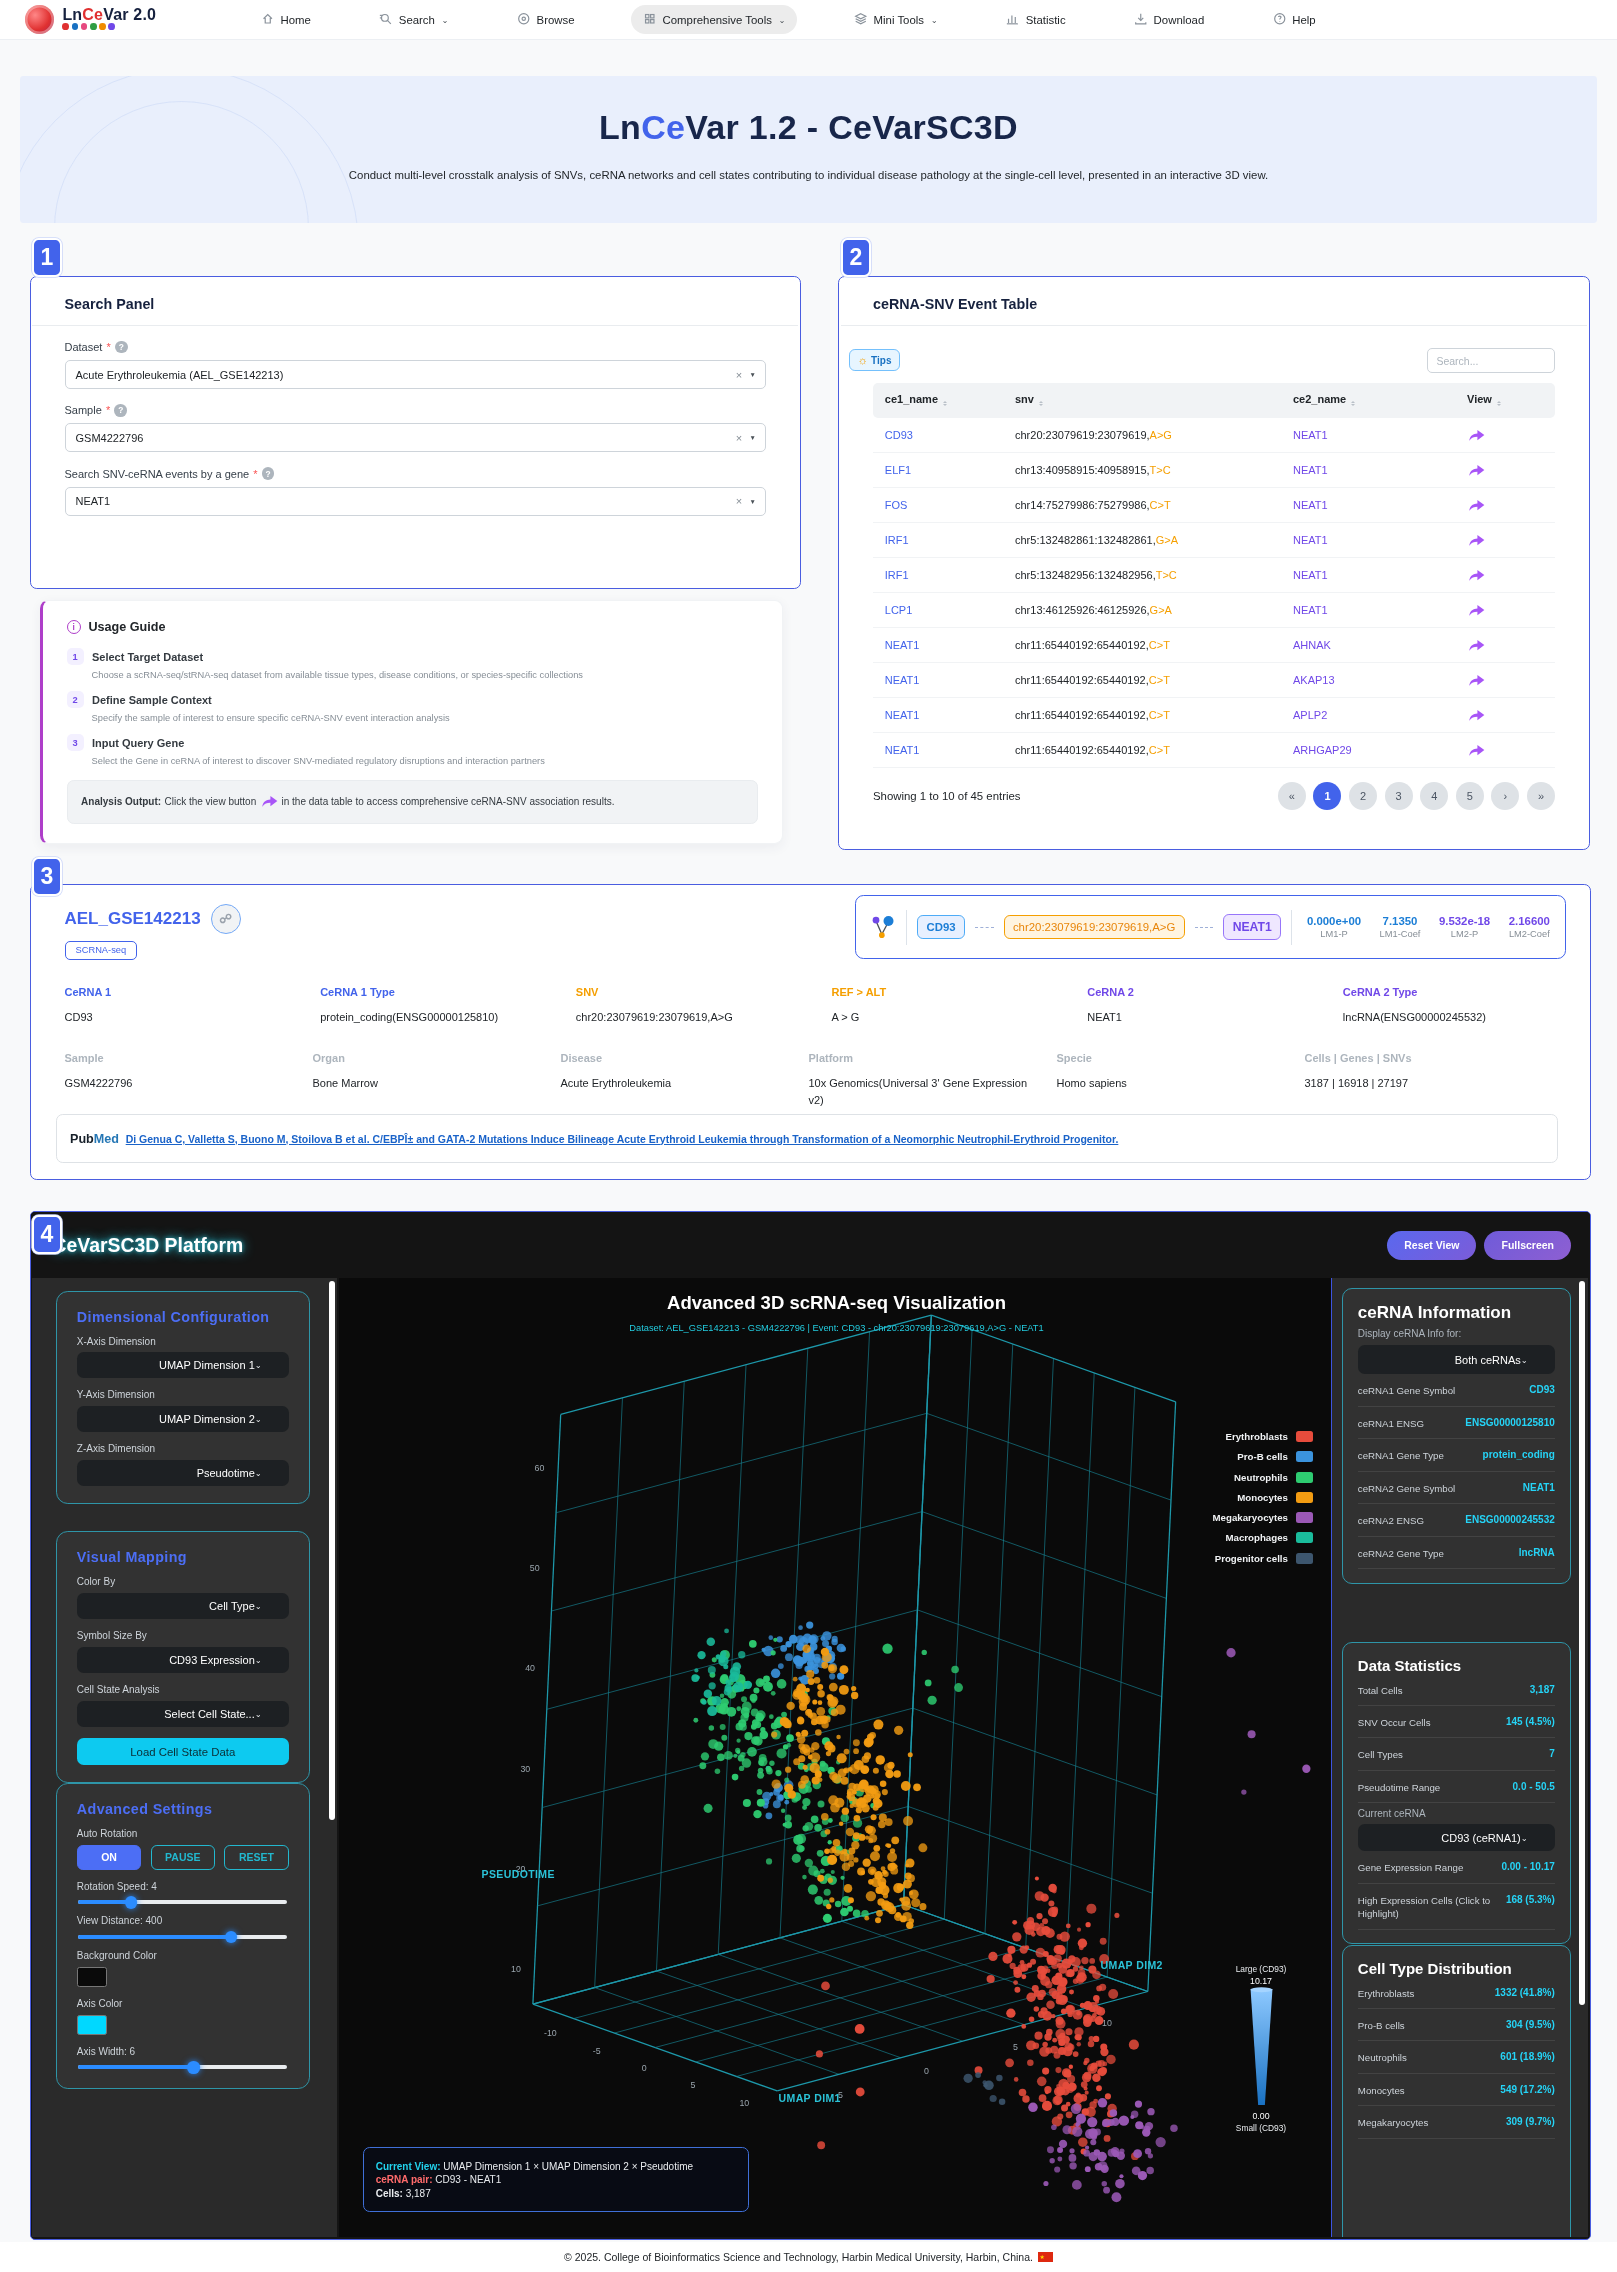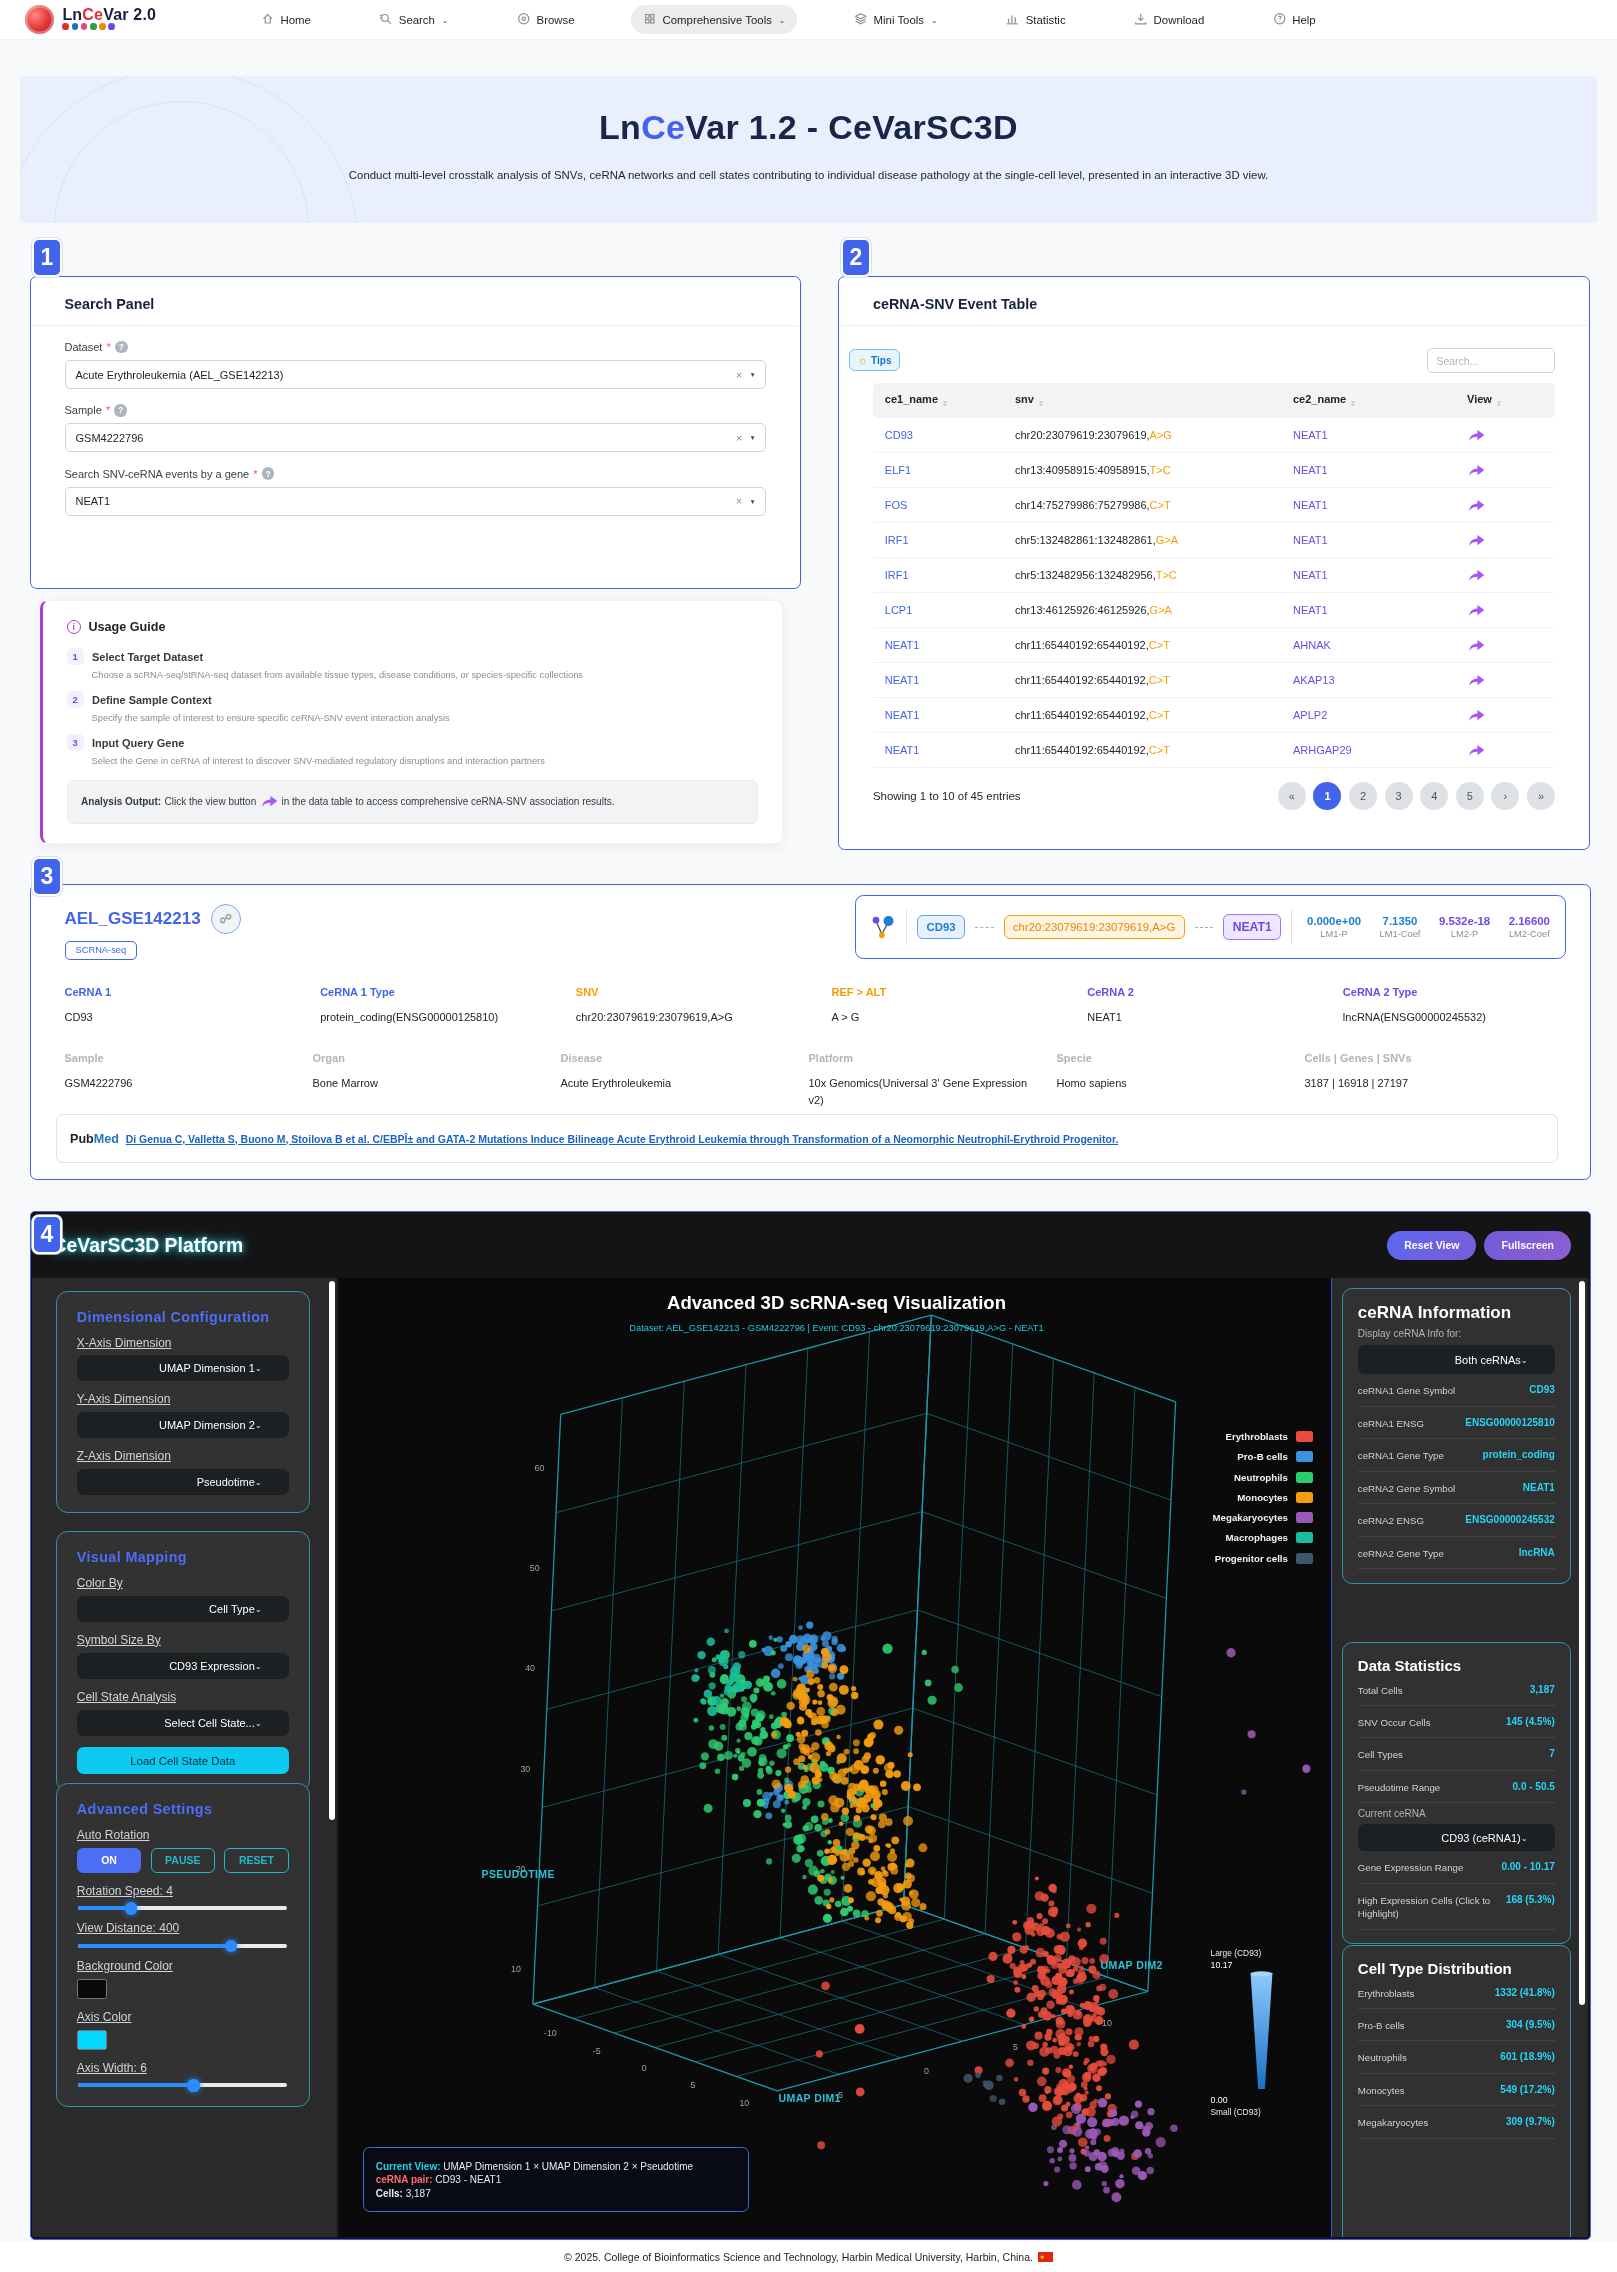--- a/index.html
+++ b/index.html
@@ -138,21 +138,21 @@
   .pf-hbtns { display:flex; gap:8px; }
   .pf-btn { height:29px; border-radius:15px; color:#fff; font-size:10.5px; font-weight:700; border:none;
             display:flex; align-items:center; justify-content:center; padding:0 17px; cursor:pointer; }
   .pf-btn.reset { background:linear-gradient(135deg,#5a68ee,#7b5cd9); }
   .pf-btn.full  { background:linear-gradient(135deg,#6f5bd9,#8e5fd2); }
   .pf-left { position:absolute; left:1.7px; top:66px; bottom:1.7px; width:305px; background:#2a2a2a; overflow:hidden; }
   .pf-scroll { position:absolute; width:5.9px; border-radius:3.4px; background:#ffffff; z-index:9; }
   .dk-card { position:absolute; left:23.6px; width:254px; background:#323232; border:0.8px solid #2e95a8;
              border-radius:11.8px; padding:17px 20px; }
   .dk-title { font-size:14.3px; font-weight:800; color:#4c6ef5; letter-spacing:0.4px; margin-bottom:3.4px; }
-  .dk-label { font-size:12px; color:#ced4da; margin:11px 0 5.9px;text-decoration:underline; }
+  .dk-label { font-size:10px; color:#ced4da; margin:11px 0 5.9px; }
   .dk-select { height:26px; background:#1d2023; border-radius:6.7px; color:#fff; font-size:11px; display:flex;
                align-items:center; justify-content:flex-end; padding:0 27px; cursor:pointer; }
   .dk-select .caret { color:#e9ecef; font-size:8.4px; }
   .cyan-btn { margin-top:11.8px; width:100%; height:27px; background:#0dcaf0; border:none; border-radius:6.7px;
               color:#0b2e36; font-size:11.4px; font-weight:500; cursor:pointer; }
   .rot-btns { display:flex; gap:9.3px; margin-top:3.4px; }
   .rot-btn { flex:1; height:25px; border-radius:5.9px; font-size:10.5px; font-weight:700; cursor:pointer;
              background:transparent; border:1.3px solid #22b8cf; color:#22b8cf; }
   .rot-btn.on { background:#4c6ef5; border-color:#4c6ef5; color:#fff; }
   .slider { position:relative; height:4.2px; border-radius:2.5px; background:#e9ecef; margin:8.4px 1.7px 1.7px; }
@@ -164,21 +164,21 @@
   .pf-plot { position:absolute; left:308px; top:66px; bottom:1.7px; width:996px; background:#0a0a0a; overflow:hidden; }
   .plot-title { position:absolute; left:0; right:0; top:13.5px; text-align:center; color:#fff; font-size:18.5px;
                 font-weight:800; z-index:4; }
   .plot-sub { position:absolute; left:0; right:0; top:45px; text-align:center; color:#23ccdf; font-size:9.3px; z-index:4; }
   #plot-svg { position:absolute; inset:0; }
   .legend { position:absolute; right:22px; top:153px; z-index:4; }
   .lg-row { display:flex; align-items:center; justify-content:flex-end; gap:7.6px; margin-bottom:9.3px; }
   .lg-label { color:#f1f3f5; font-size:9.7px; font-weight:600; }
   .lg-swatch { width:17px; height:11px; border-radius:2.5px; }
   .ax-label { position:absolute; color:#2bc3d8; font-weight:800; font-size:10.5px; letter-spacing:0.4px; z-index:4; }
-  .colorbar { position:absolute; z-index:4; text-align:left; color:#e9ecef; font-size:8.4px; }
+  .colorbar { position:absolute; z-index:4; text-align:center; color:#e9ecef; font-size:8.4px;margin-top:16px; }
   .cb-val { font-size:8.8px; color:#fff; margin:1.7px 0; }
   .overlay-box { position:absolute; left:24.4px; top:869px; width:386px; background:rgba(8,12,22,.85);
                  border:0.8px solid #3f6fd8; border-radius:6.7px; padding:10px 11.8px; z-index:4; }
   .ov-line { font-size:10px; color:#e9ecef; margin:2.5px 0; }
   .ov-line .cv { color:#22d3ee; font-weight:700; }
   .ov-line .cp { color:#ff6b6b; font-weight:700; }
   .ov-line .cl { font-weight:700; }
 
   .pf-right { position:absolute; right:1.7px; top:66px; bottom:1.7px; width:257px; background:#2a2a2a;
               border-left:1.7px solid #3d54e0; overflow:hidden; }

